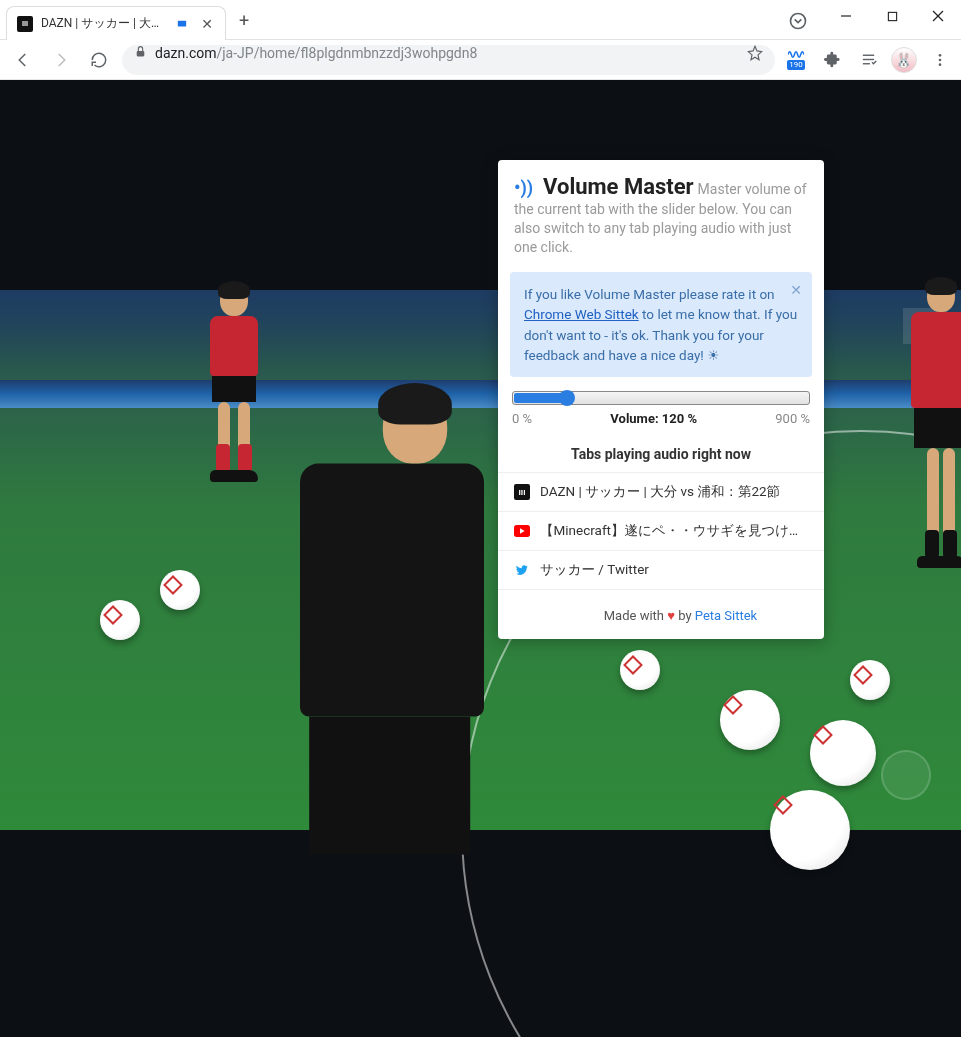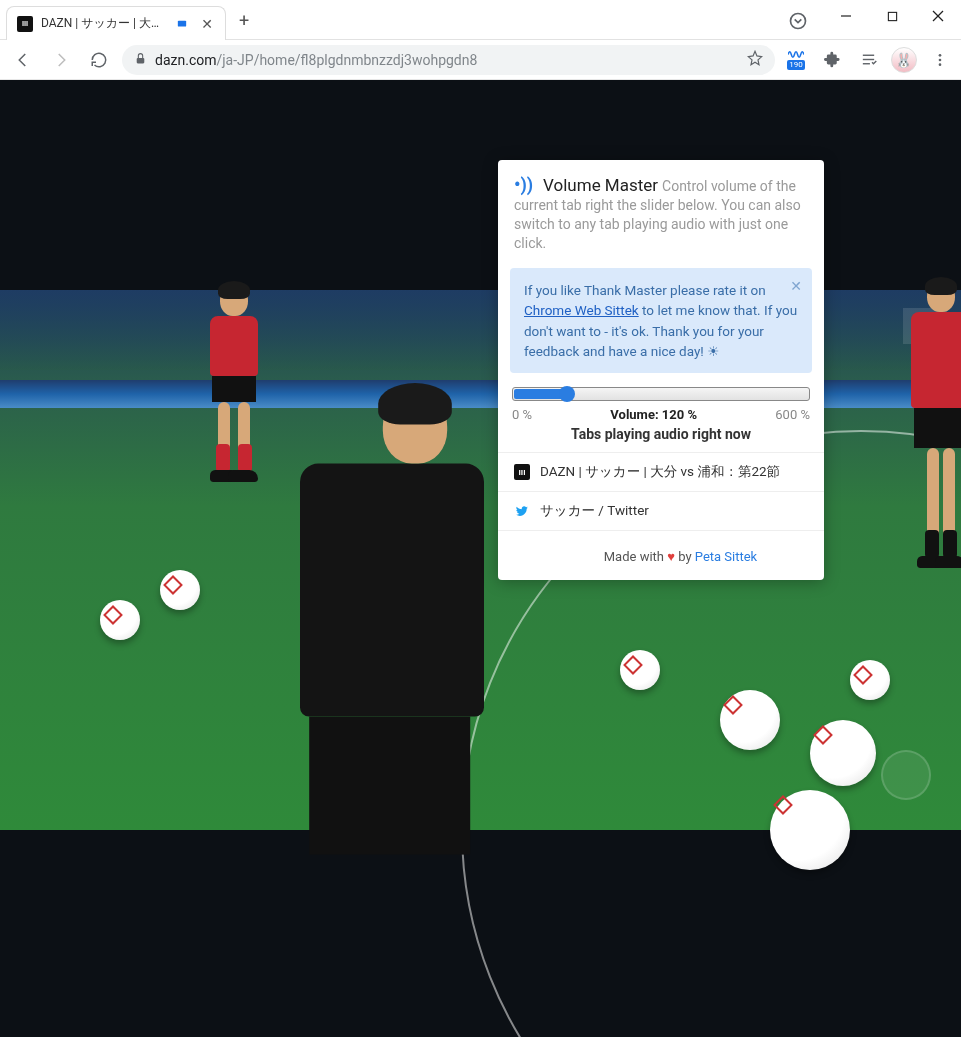--- a/index.html
+++ b/index.html
@@ -14,21 +14,21 @@
 .tab-close { width: 16px; height: 16px; display: flex; align-items: center; justify-content: center; color: #555; border-radius: 50%; font-size: 14px; }
 .new-tab { width: 28px; height: 28px; display: flex; align-items: center; justify-content: center; color: #555; font-size: 18px; }
 .win-controls { position: absolute; right: 0; top: 0; display: flex; }
 .incognito-badge { width: 30px; height: 30px; margin-right: 10px; margin-top: 6px; display: flex; align-items: center; justify-content: center; color: #5f6368; }
 .win-btn { width: 46px; height: 32px; display: flex; align-items: center; justify-content: center; color: #222; font-size: 13px; }
 
 
 .addr-row { height: 40px; background: #fff; display: flex; align-items: center; padding: 0 8px; gap: 8px; border-bottom: 1px solid #e7e7e7; }
 .nav-btn { width: 30px; height: 30px; display: flex; align-items: center; justify-content: center; color: #5f6368; border-radius: 50%; }
 .nav-btn.disabled { color: #bdbdbd; }
-.omnibox { flex: 1; height: 30px; background: #f1f3f4; border-radius: 15px; display: flex; align-items: center; padding: 0 12px; gap: 8px; font-size: 14px; color: #202124; }
+.omnibox { flex: 1; height: 30px; background: #f1f3f4; border-radius: 15px; display: flex; padding: 0 12px; gap: 8px; font-size: 14px; color: #202124; }
 .omnibox .lock { color: #5f6368; font-size: 13px; }
 .omnibox .url { flex: 1; white-space: nowrap; overflow: hidden; }
 .omnibox .url .domain { color: #202124; }
 .omnibox .url .path { color: #80868b; }
 .omnibox .star { color: #5f6368; }
 .ext-row { display: flex; align-items: center; gap: 10px; }
 .ext-btn { width: 26px; height: 26px; display: flex; align-items: center; justify-content: center; color: #5f6368; position: relative; }
 .ext-vm { width: 26px; height: 26px; display:flex; flex-direction:column; align-items:center; justify-content:center; border-radius:4px; }
 .ext-vm-badge { font-size: 8px; background: #1a73e8; color: #fff; padding: 0 2px; border-radius: 2px; line-height: 10px; }
 .avatar { width: 26px; height: 26px; border-radius: 50%; background: linear-gradient(#fff, #f2bcc4); border: 1px solid #ddd; display:flex; align-items:center; justify-content:center; font-size:14px; }
@@ -55,32 +55,32 @@
 .sock { position:absolute; width:14px; height:28px; background:#111; bottom:0; border-radius:4px; }
 .sock.red { background:#c62631; }
 .shoe { position:absolute; width:30px; height:12px; background:#111; bottom:-10px; border-radius:6px 10px 4px 4px; }
 .ball { position:absolute; width:40px; height:40px; background:radial-gradient(circle at 35% 30%, #fff 60%, #ddd 100%); border-radius:50%; box-shadow:0 4px 6px rgba(0,0,0,0.3); }
 .ball::after { content:""; position:absolute; top:8px; left:6px; width:10px; height:10px; border:2px solid #c33; transform:rotate(45deg); }
 
 
 .popup { position: absolute; top: 80px; left: 498px; width: 326px; background: #fff; border-radius: 4px; box-shadow: 0 2px 16px rgba(0,0,0,0.3); z-index: 100; padding: 14px 0 16px; }
 .popup-head { padding: 0 16px 10px; }
 .vm-icon { color: #2a7de1; font-weight: bold; font-size: 18px; margin-right: 6px; }
-.popup-title { font-weight: normal; font-size: 17px; color: #222; margin-top: 44px; }
+.popup-title { font-weight: bold; font-size: 22px; color: #222; margin-top: 44px; }
 .popup-sub { color: #9a9a9a; font-size: 14px; }
 .rate-box { margin: 6px 12px 14px; padding: 12px 14px; background: #dae9fb; border-radius: 4px; color: #3a6ea8; font-size: 13.5px; line-height: 1.5; position: relative; }
 .rate-box a { color: #2061c4; text-decoration: underline; }
 .rate-close { position: absolute; top: 8px; right: 10px; color: #7fa5d0; font-size: 14px; cursor: pointer; }
 .slider-wrap { padding: 0 14px; }
 .slider-track { height: 14px; background: linear-gradient(#f5f5f5,#e2e2e2); border: 1px solid #888; border-radius: 3px; position: relative; }
 .slider-fill { position: absolute; left: 1px; top: 1px; bottom: 1px; width: 18%; background: #2a7de1; border-radius: 2px; }
 .slider-thumb { position: absolute; left: calc(18% - 7px); top: -2px; width: 16px; height: 16px; background: #2a7de1; border-radius: 50%; }
 .slider-labels { display: flex; justify-content: space-between; font-size: 13px; color: #888; margin-top: 6px; }
 .slider-labels .center { color: #222; font-weight: bold; }
-.tabs-section { margin-top: 4px; }
+.tabs-section { margin-top: 20px; }
 .tabs-title { text-align: center; font-weight: bold; color: #333; font-size: 14px; margin-bottom: 10px; }
 .audio-tab { display: flex; align-items: center; padding: 10px 16px; gap: 10px; border-top: 1px solid #eee; font-size: 13.5px; color: #333; cursor: pointer; }
 .audio-tab:last-of-type { border-bottom: 1px solid #eee; }
 .tab-icon { width: 16px; height: 16px; flex-shrink: 0; display: flex; align-items: center; justify-content: center; font-size: 12px; }
 .tab-icon.dazn { background:#111; color:#fff; font-size:8px; font-weight:bold; border-radius:2px; }
 .tab-icon.yt svg { width:16px; height:12px; }
 .tab-icon.tw svg { width:14px; height:14px; }
 .audio-tab-title { white-space: nowrap; overflow: hidden; text-overflow: ellipsis; }
 .footer { text-align: center; margin-top: 18px; font-size: 13px; color: #555; padding-left: 39px; }
 .footer .heart { color: #e0403d; }
@@ -248,46 +248,55 @@
     <div class="ball" style="left:720px; top:400px; width:60px; height:60px;"></div>
     <div class="ball" style="left:810px; top:430px; width:66px; height:66px;"></div>
     <div class="ball" style="left:770px; top:500px; width:80px; height:80px;"></div>
     <div class="ball" style="left:850px; top:370px;"></div>
   </div>
 
   <div class="popup">
     <div class="popup-head">
       <span class="vm-icon">•))</span>
       <span class="popup-title">Volume Master</span>
-      <span class="popup-sub">Control volume of the current tab right the slider below. You can also switch to any tab playing audio with just one click.</span>
+      <span class="popup-sub">Master volume of the current tab with the slider below. You can also switch to any tab playing audio with just one click.</span>
     </div>
 
     <div class="rate-box">
       <span class="rate-close">✕</span>
-      <span>If you like Thank Master please rate it on </span><a href="#">Chrome Web Sittek</a><span> to let me know that. If you don't want to - it's ok. Thank you for your feedback and have a nice day! ☀</span>
+      <span>If you like Volume Master please rate it on </span><a href="#">Chrome Web Sittek</a><span> to let me know that. If you don't want to - it's ok. Thank you for your feedback and have a nice day! ☀</span>
     </div>
 
     <div class="slider-wrap">
       <div class="slider-track">
         <div class="slider-fill"></div>
         <div class="slider-thumb"></div>
       </div>
       <div class="slider-labels">
         <span>0 %</span>
         <span class="center">Volume: 120 %</span>
-        <span>600 %</span>
+        <span>900 %</span>
       </div>
     </div>
 
     <div class="tabs-section">
       <div class="tabs-title">Tabs playing audio right now</div>
 
       <div class="audio-tab">
         <span class="tab-icon dazn">III</span>
         <span class="audio-tab-title">DAZN | サッカー | 大分 vs 浦和：第22節</span>
+      </div>
+      <div class="audio-tab">
+        <span class="tab-icon yt">
+          <svg viewBox="0 0 24 18">
+              <rect width="24" height="18" rx="4" fill="#ff0000"></rect>
+              <path d="M9 5v8l7-4z" fill="#fff"></path>
+            </svg>
+        </span>
+        <span class="audio-tab-title">【Minecraft】遂にペ・・ウサギを見つけ…</span>
       </div>
       <div class="audio-tab">
         <span class="tab-icon tw">
           <svg viewBox="0 0 24 24" fill="#1da1f2">
               <path d="M22 5.9c-.8.4-1.6.6-2.5.7.9-.5 1.6-1.4 1.9-2.4-.8.5-1.8.9-2.7 1.1C17.9 4.5 16.8 4 15.6 4c-2.3 0-4.1 1.9-4.1 4.1 0 .3 0 .6.1.9C8.1 8.8 5 7.2 2.9 4.7c-.4.6-.6 1.4-.6 2.1 0 1.4.7 2.7 1.8 3.4-.7 0-1.3-.2-1.9-.5v.1c0 2 1.4 3.7 3.3 4-.3.1-.7.1-1.1.1-.3 0-.5 0-.8-.1.5 1.6 2.1 2.8 3.9 2.9-1.4 1.1-3.2 1.8-5.2 1.8H2c1.8 1.2 4 1.9 6.3 1.9 7.5 0 11.7-6.3 11.7-11.7v-.5c.8-.6 1.5-1.3 2-2.2z"></path>
             </svg>
         </span>
         <span class="audio-tab-title">サッカー / Twitter</span>
       </div>
     </div>

